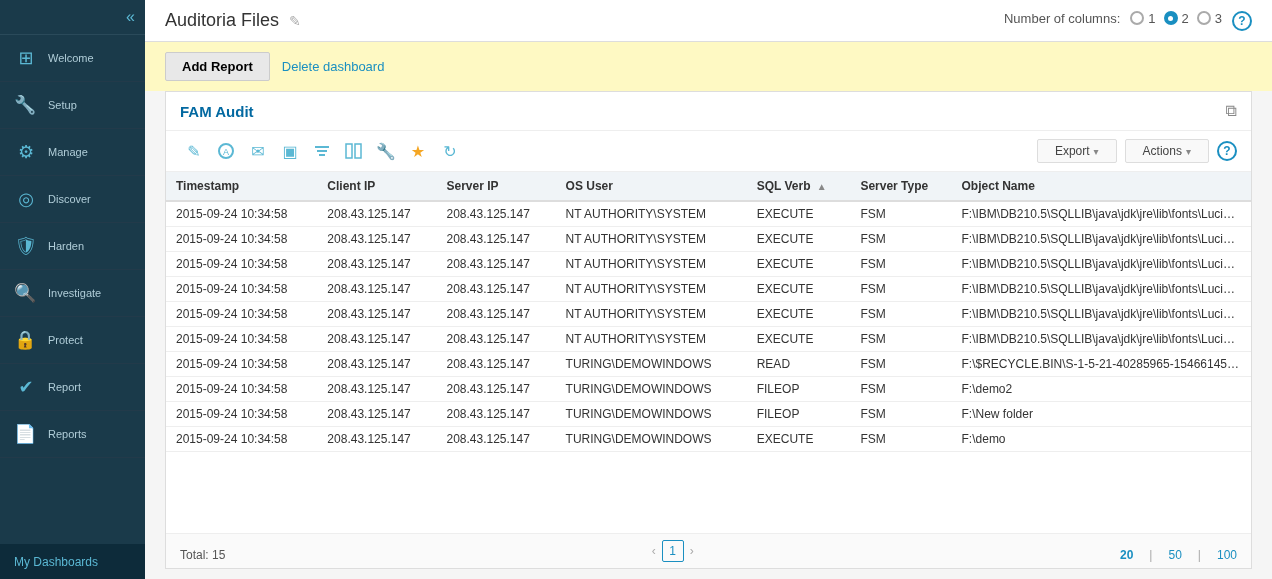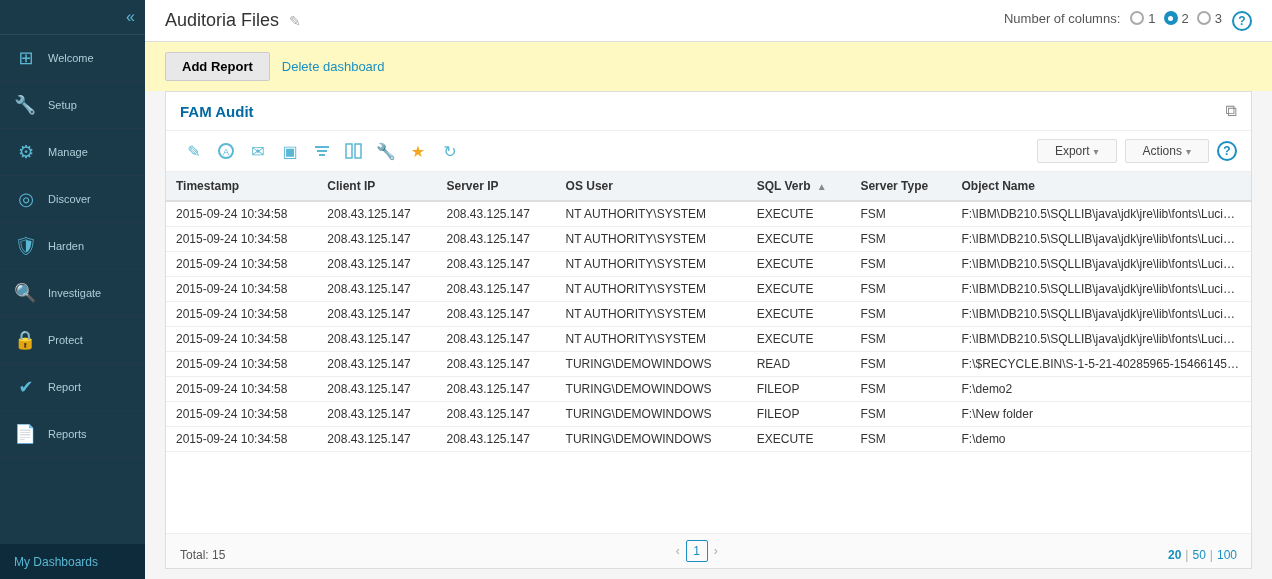--- a/index.html
+++ b/index.html
@@ -280,21 +280,21 @@
       width: 22px;
       height: 22px;
       display: flex;
       align-items: center;
       justify-content: center;
       border: 1px solid #1a8fc1;
       color: #1a8fc1;
       border-radius: 2px;
       font-size: 12px;
     }
-    .page-size-options { display: flex; align-items: center; gap: 4px; }
+    .page-size-options { display: flex; align-items: center; gap: 16px; }
     .page-size { color: #1a8fc1; cursor: pointer; }
     .page-size-sep { color: #aaa; }
     .page-size.active { font-weight: bold; }
   </style>
 </head>
 <body>
 
 <div class="sidebar">
   <div class="sidebar-collapse">
     <span>«</span>

